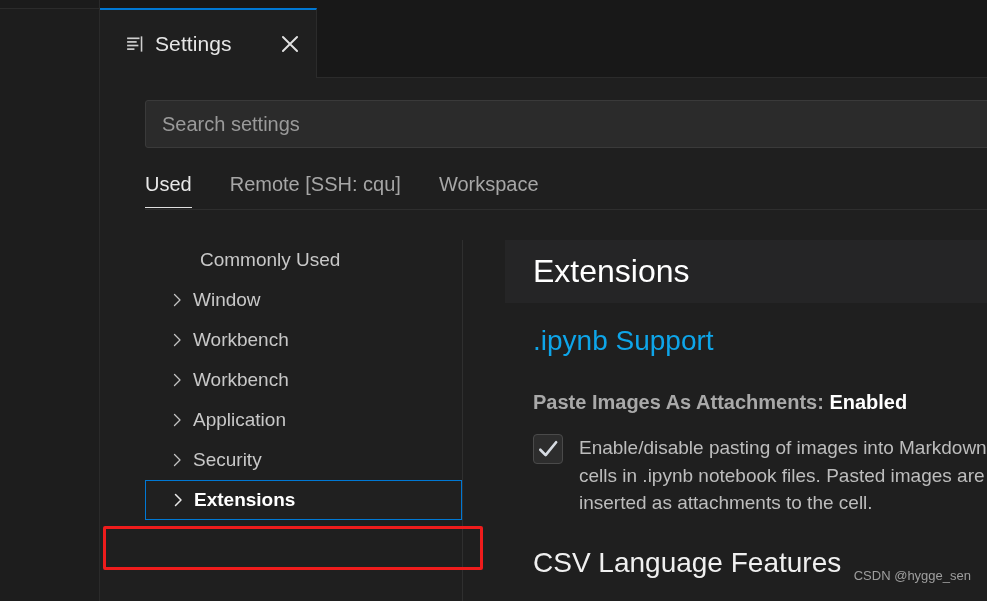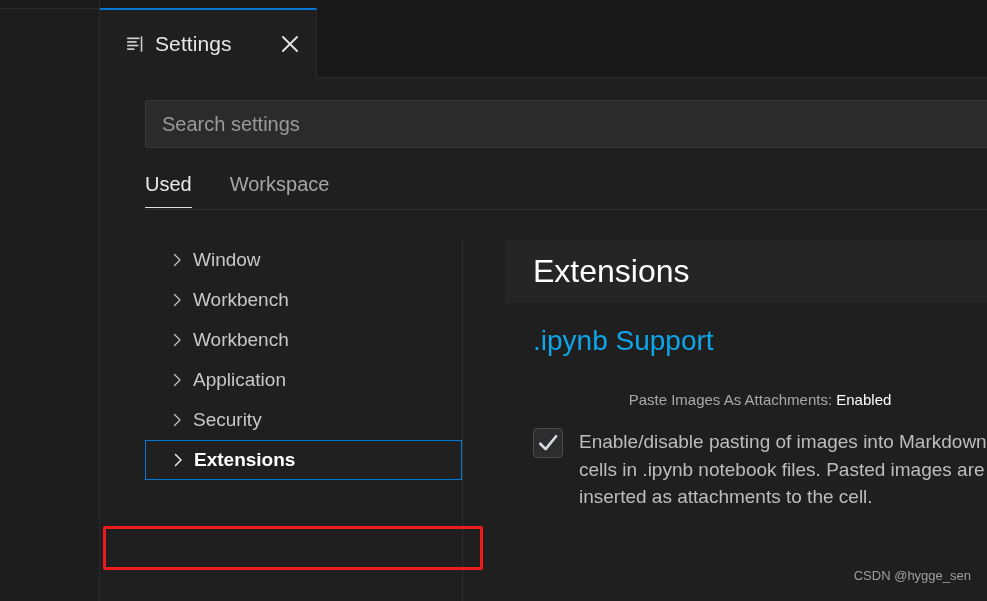--- a/index.html
+++ b/index.html
@@ -226,25 +226,24 @@
   .group-title {
     margin: 22px 0 0 28px;
     font-size: 28px;
     color: #0ea5e9;
     white-space: nowrap;
   }
   .setting-item {
     margin: 34px 0 0 28px;
   }
   .setting-title {
-    font-size: 15px;
-    font-weight: normal;
+    font-size: 20px;
+    font-weight: bold;
     color: #a9a9a9;
     white-space: nowrap;
-    text-align: center;
   }
   .setting-title .val { color: #ffffff; }
   .setting-row {
     display: flex;
     margin-top: 20px;
   }
   .checkbox {
     flex: 0 0 auto;
     width: 30px; height: 30px;
     margin-right: 16px;
@@ -312,26 +311,32 @@
         <input class="search-input" type="text" placeholder="Search settings" style="">
       </div>
 
       <div class="scope-underline-rest"></div>
 
       <div class="scope-tabs">
         <div class="scope-tab active">
           <span>Used</span>
         </div>
         <div class="scope-tab">
+          <span>Remote [SSH: cqu]</span>
+        </div>
+        <div class="scope-tab">
           <span>Workspace</span>
         </div>
       </div>
 
       <div class="toc">
 
+        <div class="toc-row noindent">
+          <span class="toc-label">Commonly Used</span>
+        </div>
 
 
         <div class="toc-row">
           <svg class="chev" viewBox="0 0 16 16">
             <path d="M5.5 2.5 L11 8 L5.5 13.5" stroke="#c3c3c3" stroke-width="1.3" fill="none" stroke-linecap="round" stroke-linejoin="round"></path>
           </svg>
           <span class="toc-label">Window</span>
         </div>
 
         <div class="toc-row">
@@ -385,20 +390,21 @@
             <span class="val">Enabled</span>
           </div>
           <div class="setting-row">
             <svg class="checkbox" viewBox="0 0 20 20">
               <path d="M4.5 10.5 L8.3 14.4 L15.8 5.2" stroke="#d6dbe2" stroke-width="1.9" fill="none" stroke-linecap="round" stroke-linejoin="round"></path>
             </svg>
             <div class="setting-desc">Enable/disable pasting of images into Markdown cells in .ipynb notebook files. Pasted images are inserted as attachments to the cell.</div>
           </div>
         </div>
 
+        <div class="next-group-title">CSV Language Features</div>
 
       </div>
 
     </div>
   </div>
 
   <div class="annotation-box"></div>
 
   <div class="watermark">CSDN @hygge_sen</div>
 

